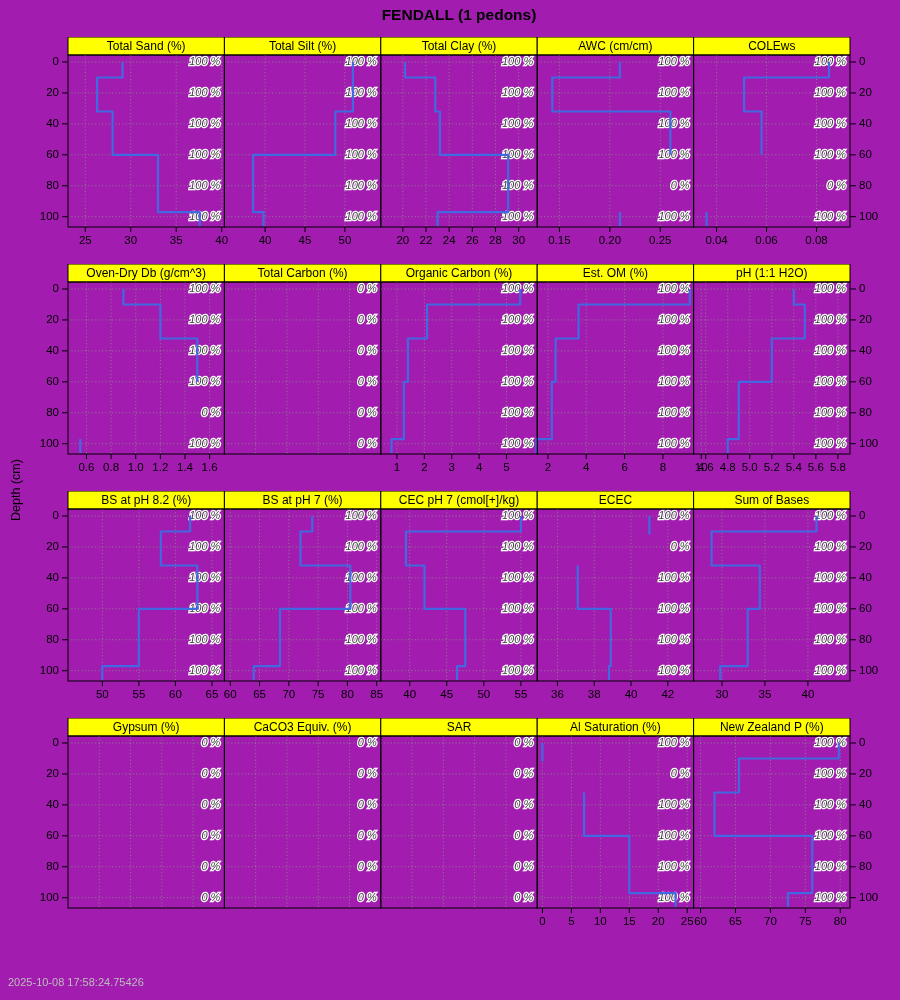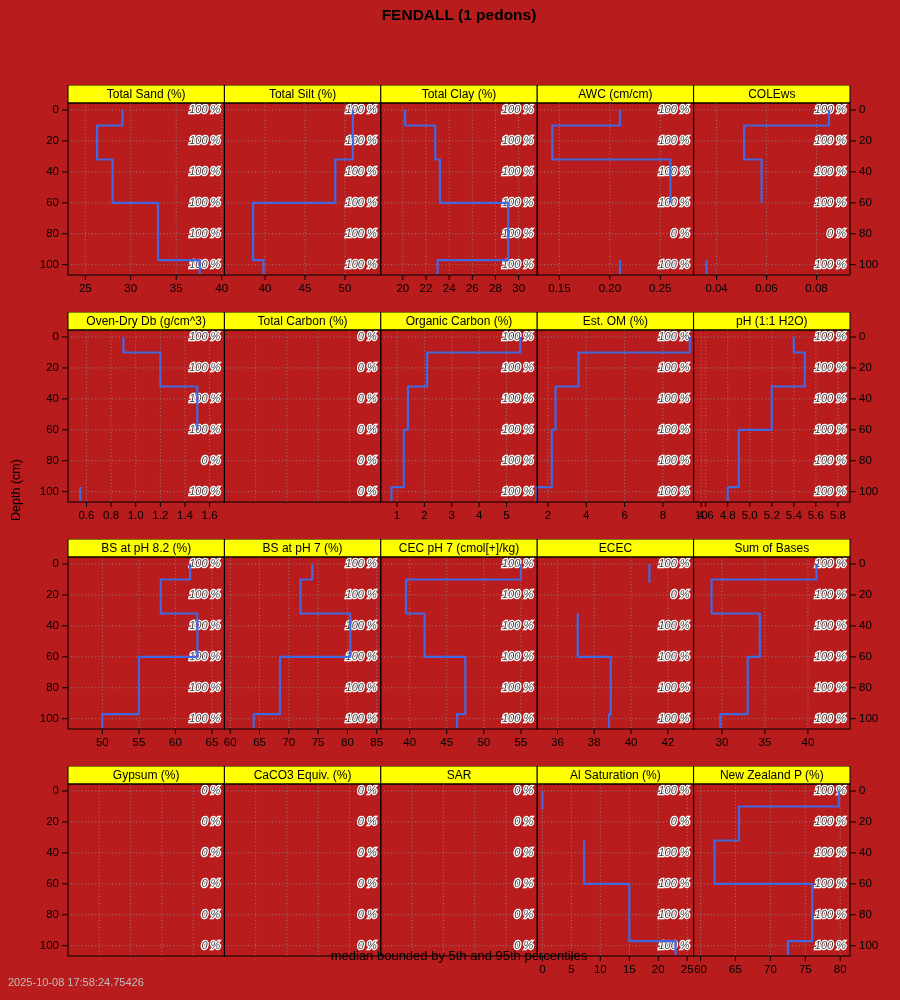--- a/index.html
+++ b/index.html
@@ -1,22 +1,22 @@
 <!DOCTYPE html>
 <html><head>
 <meta charset="utf-8">
 <style>
   html,body{margin:0;padding:0;background:#fff;}
-  .figure{position:relative;width:900px;height:1000px;background:#b91c1c;overflow:hidden;
+  .figure{position:relative;width:900px;height:1000px;background:#a21caf;overflow:hidden;
           font-family:"Liberation Sans",sans-serif;color:#000;}
   .title{position:absolute;top:6px;left:68px;width:782px;text-align:center;
          font-size:15.5px;font-weight:bold;}
   .ylab{position:absolute;left:16px;top:490px;transform:translate(-50%,-50%) rotate(-90deg);
         white-space:nowrap;font-size:12.5px;}
-  .rows{position:absolute;top:37px;left:0;margin-top:48px;}
+  .rows{position:absolute;top:37px;left:0;}
   .rows svg{display:block;}
   .caption{position:absolute;top:948px;left:68px;width:782px;text-align:center;font-size:13px;}
   .stamp{position:absolute;top:976px;left:8px;font-size:11px;color:#bdbdbd;}
   svg{font-family:"Liberation Sans",sans-serif;}
   .grid{stroke:#8c8c8c;stroke-width:0.9;stroke-dasharray:1 2.4;fill:none;}
   .profile{fill:none;stroke-width:2.2;stroke-linejoin:round;}
   .strip-label{font-size:12px;fill:#000;}
   .axis-num{font-size:11.5px;fill:#000;}
   .pct{font-size:11px;font-style:italic;fill:#3c3c3c;stroke:#fff;stroke-width:2.5px;paint-order:stroke;}
 </style>
@@ -719,15 +719,14 @@
           <text x="859" y="86.88" text-anchor="start" dominant-baseline="middle" class="axis-num">40</text>
           <line x1="850" x2="856" y1="117.82" y2="117.82" stroke="#000" stroke-width="1"></line>
           <text x="859" y="117.82" text-anchor="start" dominant-baseline="middle" class="axis-num">60</text>
           <line x1="850" x2="856" y1="148.76" y2="148.76" stroke="#000" stroke-width="1"></line>
           <text x="859" y="148.76" text-anchor="start" dominant-baseline="middle" class="axis-num">80</text>
           <line x1="850" x2="856" y1="179.7" y2="179.7" stroke="#000" stroke-width="1"></line>
           <text x="859" y="179.7" text-anchor="start" dominant-baseline="middle" class="axis-num">100</text>
         </g>
       </svg>
     </div>
-  <div class="caption">median bounded by 5th and 95th percentiles</div>
   <div class="stamp">2025-10-08 17:58:24.75426</div>
 </div>
 
 </body></html>

